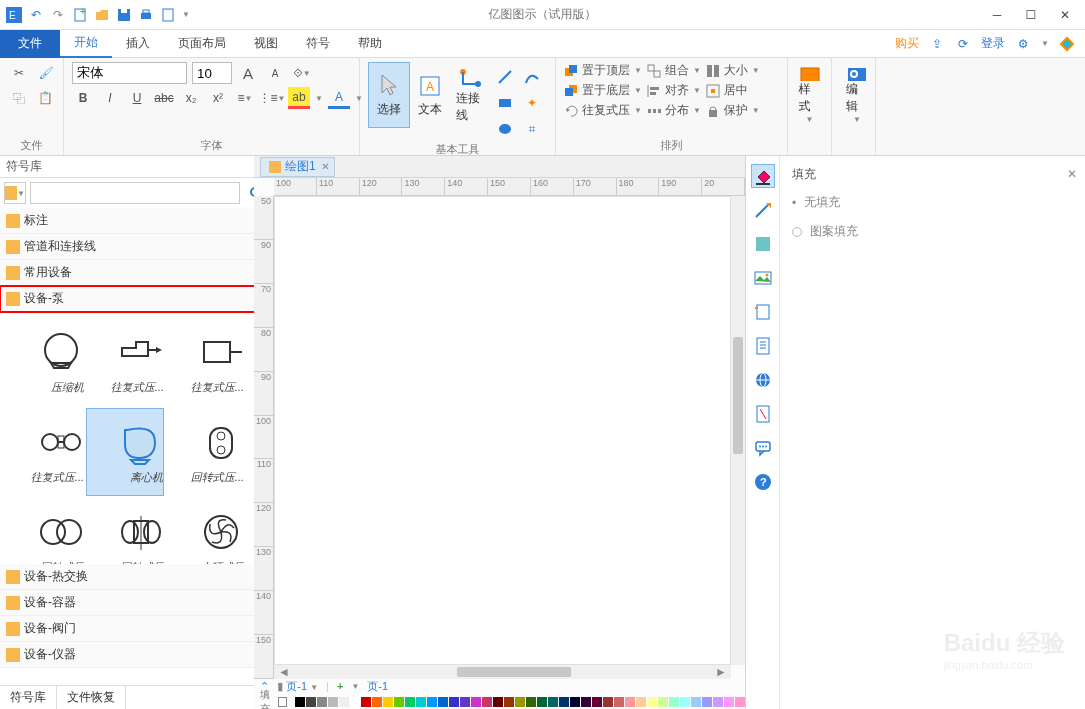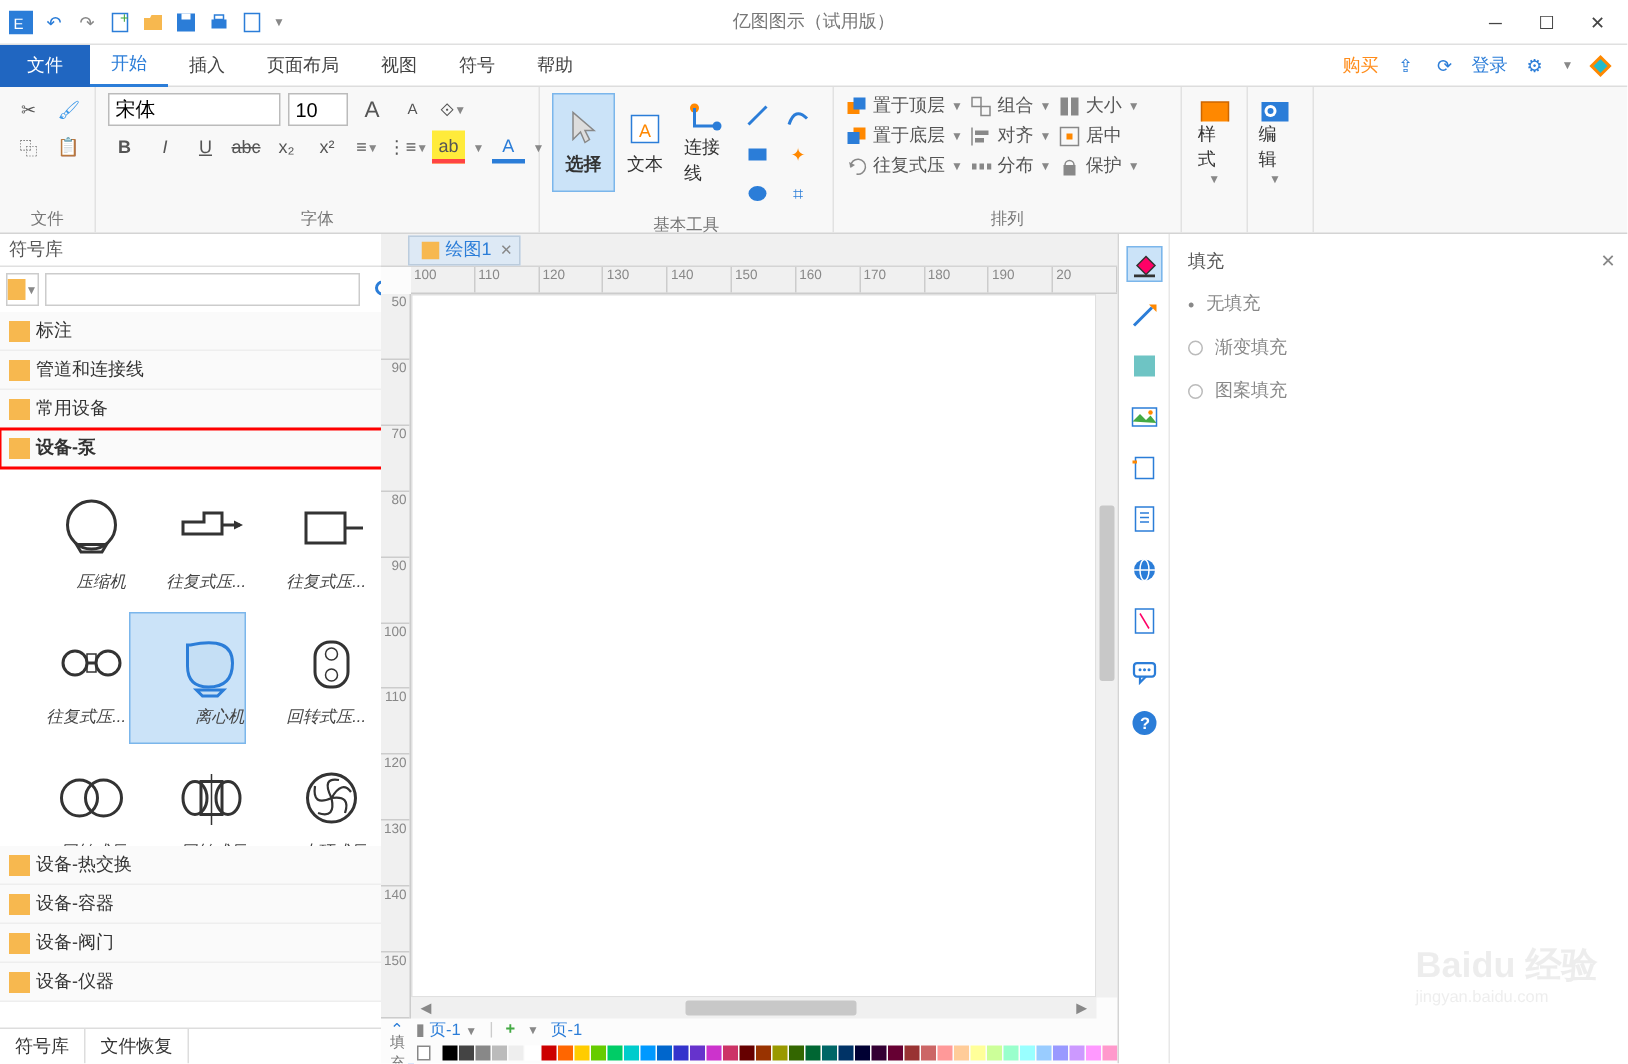--- a/index.html
+++ b/index.html
@@ -24,41 +24,41 @@
 .mb-ico { width: 16px; height: 16px; display: flex; align-items: center; justify-content: center; }
 
 
 .ribbon { height: 98px; background: #f8f8f8; border-bottom: 1px solid #d4d4d4; display: flex; }
 .rgroup { border-right: 1px solid #e2e2e2; padding: 4px 8px 2px 8px; display: flex; flex-direction: column; justify-content: space-between; }
 .rgroup .gbody { display: flex; flex-direction: column; gap: 3px; }
 .rgroup .glabel { text-align: center; font-size: 11px; color: #777; padding-top: 2px; position: relative; }
 .rrow { display: flex; align-items: center; gap: 5px; }
 .rbtn { display: flex; align-items: center; justify-content: center; min-width: 22px; height: 22px; color: #555; cursor: pointer; }
 .rvbtn { display: flex; flex-direction: column; align-items: center; justify-content: center; padding: 4px 6px; }
-.rvbtn.active { background: #cbe3f8; border: 1px solid #7bb6eb; font-weight: bold; }
+.rvbtn.active { background: #cbe3f8; border: 1px solid #7bb6eb; }
 .fontbox { width: 115px; height: 22px; border: 1px solid #bbb; padding: 2px 4px; background: #fff; }
 .sizebox { width: 40px; height: 22px; border: 1px solid #bbb; padding: 2px 4px; background: #fff; }
 .arrlbl { display: flex; align-items: center; gap: 4px; color: #555; }
 
 
-.doctab-row { height: 22px; background: #f0f0f0; border-bottom: 1px solid #d4d4d4; display: flex; align-items: center; padding-left: 12px; }
+.doctab-row { height: 22px; background: #f0f0f0; border-bottom: 1px solid #d4d4d4; display: flex; align-items: center; }
 .doctab { background: #dde9f5; border: 1px solid #bcd; height: 20px; padding: 0 18px 0 8px; display: flex; align-items: center; gap: 4px; color: #2b7dd8; position: relative; margin-left: 6px; }
 .doctab .x { position: absolute; right: 4px; top: 3px; font-size: 10px; color: #888; }
 
 
 .workspace { position: absolute; top: 156px; bottom: 0; left: 0; right: 0; }
 .leftpanel { position: absolute; left: 0; top: 0; bottom: 0; width: 276px; border-right: 4px solid #3b82f6; background: #fff; display: flex; flex-direction: column; }
 .panel-hdr { height: 22px; display: flex; align-items: center; justify-content: space-between; padding: 0 6px; color: #555; border-bottom: 1px solid #e0e0e0; }
 .panel-hdr .x { color: #888; cursor: pointer; }
 .searchrow { display: flex; padding: 4px 4px; gap: 4px; }
 .searchrow .sico { width: 22px; height: 22px; border: 1px solid #ccc; display: flex; align-items: center; justify-content: center; }
 .searchrow input { flex: 1; height: 22px; border: 1px solid #ccc; padding: 0 4px; }
 .searchrow .sbtn { width: 24px; height: 22px; display: flex; align-items: center; justify-content: center; color: #2b7dd8; }
 .cat { height: 26px; display: flex; align-items: center; justify-content: space-between; padding: 0 6px; border-bottom: 1px solid #eee; background: #fafafa; }
-.cat.highlight { outline: 2px solid #ff0000; outline-offset: -1px; font-weight: bold; }
+.cat.highlight { outline: 2px solid #ff0000; outline-offset: -1px; }
 .cat .cname { display: flex; align-items: center; gap: 4px; }
 .cat .folder { width: 14px; height: 14px; background: #f7b84f; }
 .cat .x { color: #888; }
 .shape-grid { display: flex; flex-wrap: wrap; padding: 6px 6px; gap: 2px; overflow: hidden; }
 .shape-cell { width: 78px; height: 88px; display: flex; flex-direction: column; align-items: flex-end; justify-content: center; gap: 4px; font-style: italic; }
 .shape-cell.sel { background: #cbe3f8; border: 1px solid #7bb6eb; }
 .shape-cell .sname { font-size: 11px; color: #444; white-space: nowrap; overflow: hidden; text-overflow: ellipsis; max-width: 74px; }
 .leftpanel .tabs { height: 24px; border-top: 1px solid #ddd; display: flex; margin-top: auto; }
 .leftpanel .tabs .t { padding: 0 10px; display: flex; align-items: center; border-right: 1px solid #ddd; }
 .leftpanel .tabs .t.active { background: #fff; }
@@ -364,21 +364,21 @@
             <rect x="2" y="2" width="18" height="14" fill="#f80" stroke="#c60"></rect>
             <line x1="2" y1="18" x2="20" y2="18" stroke="#333" stroke-width="3"></line>
           </svg>
         <span>样式</span>
           <span class="caret">▼</span>
       </div>
     </div>
     <div class="glabel"></div>
   </div>
   <div class="rgroup" style="width:44px">
-    <div class="gbody" style="align-items:flex-end">
+    <div class="gbody" style="align-items:flex-start">
       <div class="rvbtn" style="height:66px">
         <svg width="22" height="22">
             <rect x="2" y="2" width="18" height="18" fill="#2b7dd8"></rect>
             <circle cx="8" cy="8" r="4" fill="#fff"></circle>
             <circle cx="8" cy="8" r="2" fill="#2b7dd8"></circle>
           </svg>
         <span>编辑</span>
           <span class="caret">▼</span>
       </div>
     </div>
@@ -716,23 +716,19 @@
       <div class="panel-hdr" style="border:none;padding:0 0 6px 0">
           <span>填充</span>
           <span class="x" style="position:absolute;right:8px">✕</span>
         </div>
       <div class="fill-opt">
           <span style="color:#888">•</span>
           <span>无填充</span>
         </div>
       <div class="fill-opt">
           <span class="radio"></span>
-          <span>渐变填充</span>
-        </div>
-      <div class="fill-opt">
-          <span class="radio"></span>
           <span>图案填充</span>
         </div>
     </div>
   </div>
 </div>
 
 <div class="watermark">Baidu 经验<small>jingyan.baidu.com</small></div>
 
 </body></html>

